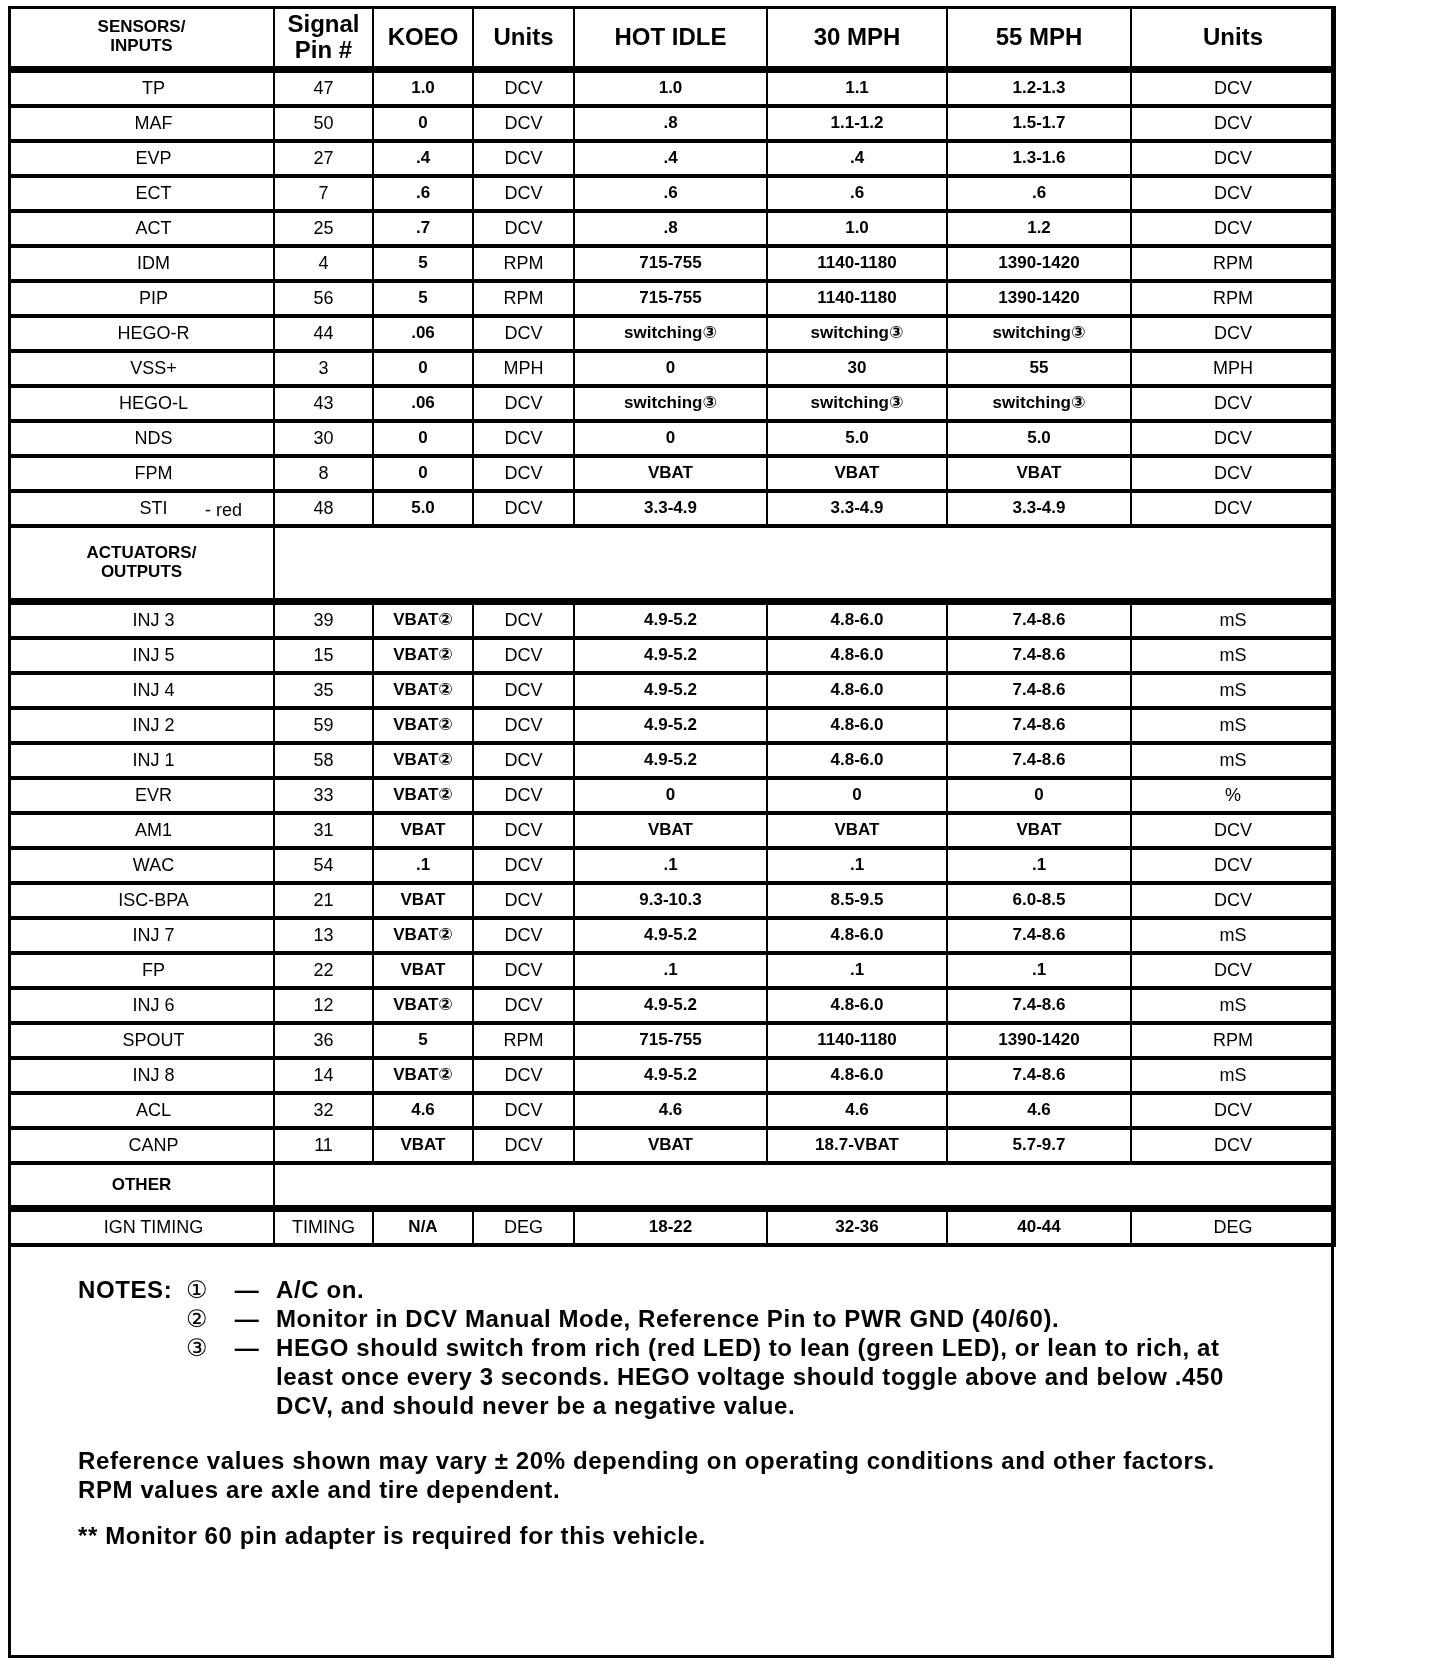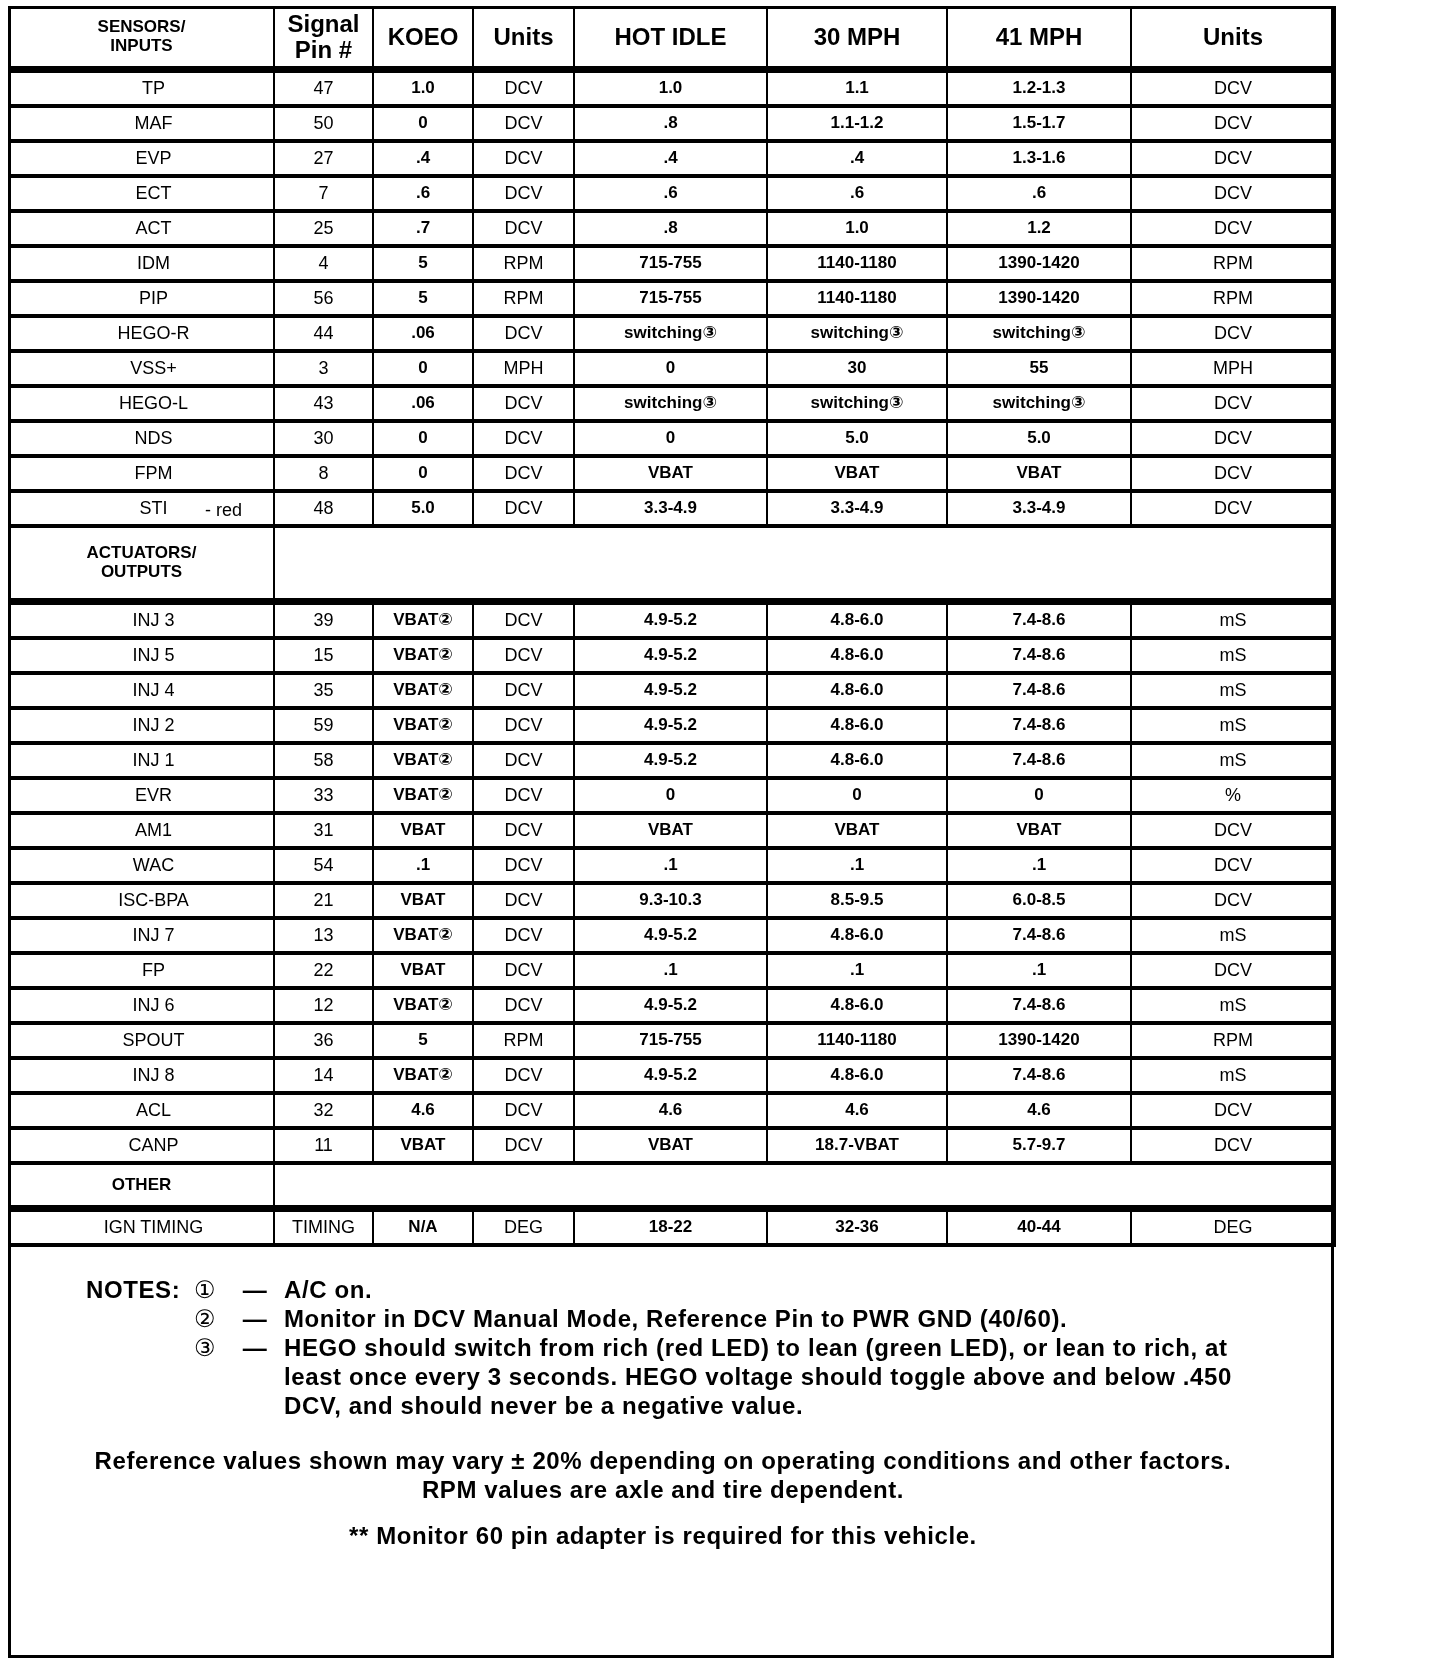--- a/index.html
+++ b/index.html
@@ -12,26 +12,26 @@
   table.ref tr.row-data td { border-bottom-width: 4px; }
   table.ref tr.hdr-row th { border-bottom-width: 7px; }
   table.ref tr.section-row td { height: 70px; border-bottom-width: 7px; }
   table.ref tr.section-row.other td { height: 40px; }
   td.name { text-align: right; padding-left: 24px !important; font-weight: normal; position: relative; }
   td.name .suffix { position: absolute; left: 195px; font-weight: normal; margin-top: 37px; }
   td.pin, td.units { font-weight: normal; }
   td.val { font-weight: bold; font-size: 17px !important; }
   td.section-label { font-weight: bold; font-size: 17px !important; }
   .notes { position: absolute; left: 78px; top: 1275px; width: 1180px; font-weight: bold; font-size: 24px; letter-spacing: 0.6px; line-height: 29px; }
-  .notes .note-line { position: relative; display: flex; margin-left: 8px; }
+  .notes .note-line { position: relative; display: flex; }
   .notes .lbl { width: 108px; display: inline-block; }
   .notes .num { width: 32px; display: inline-block; font-weight: normal; font-size: 24px; }
   .notes .dash { width: 58px; display: inline-block; text-align: center; }
   .notes .txt { flex: 1; }
-  .para { position: absolute; left: 78px; width: 1170px; font-weight: bold; font-size: 24px; letter-spacing: 0.6px; line-height: 29px; text-align: center; }
+  .para { position: absolute; left: 78px; width: 1170px; font-weight: bold; font-size: 24px; letter-spacing: 0.6px; line-height: 29px; }
 </style>
 </head>
 <body>
 
 <div class="sheet"></div>
 
 <table class="ref">
   <colgroup>
     <col style="width:265px">
       <col style="width:99px">
@@ -43,21 +43,21 @@
       <col style="width:204px">
   </colgroup>
   <thead>
     <tr class="hdr-row">
       <th class="hdr-left"><span>SENSORS/</span><br><span>INPUTS</span></th>
       <th><span>Signal</span><br><span>Pin #</span></th>
       <th>KOEO</th>
       <th>Units</th>
       <th>HOT IDLE</th>
       <th>30 MPH</th>
-      <th>41 MPH</th>
+      <th>55 MPH</th>
       <th>Units</th>
     </tr>
   </thead>
   <tbody id="sensors-body">
       <tr class="row-data">
         <td class="name"><span>TP</span></td>
         <td class="pin"><span>47</span></td>
         <td class="val"><span>1.0</span></td>
         <td class="units"><span>DCV</span></td>
         <td class="val"><span>1.0</span></td>

